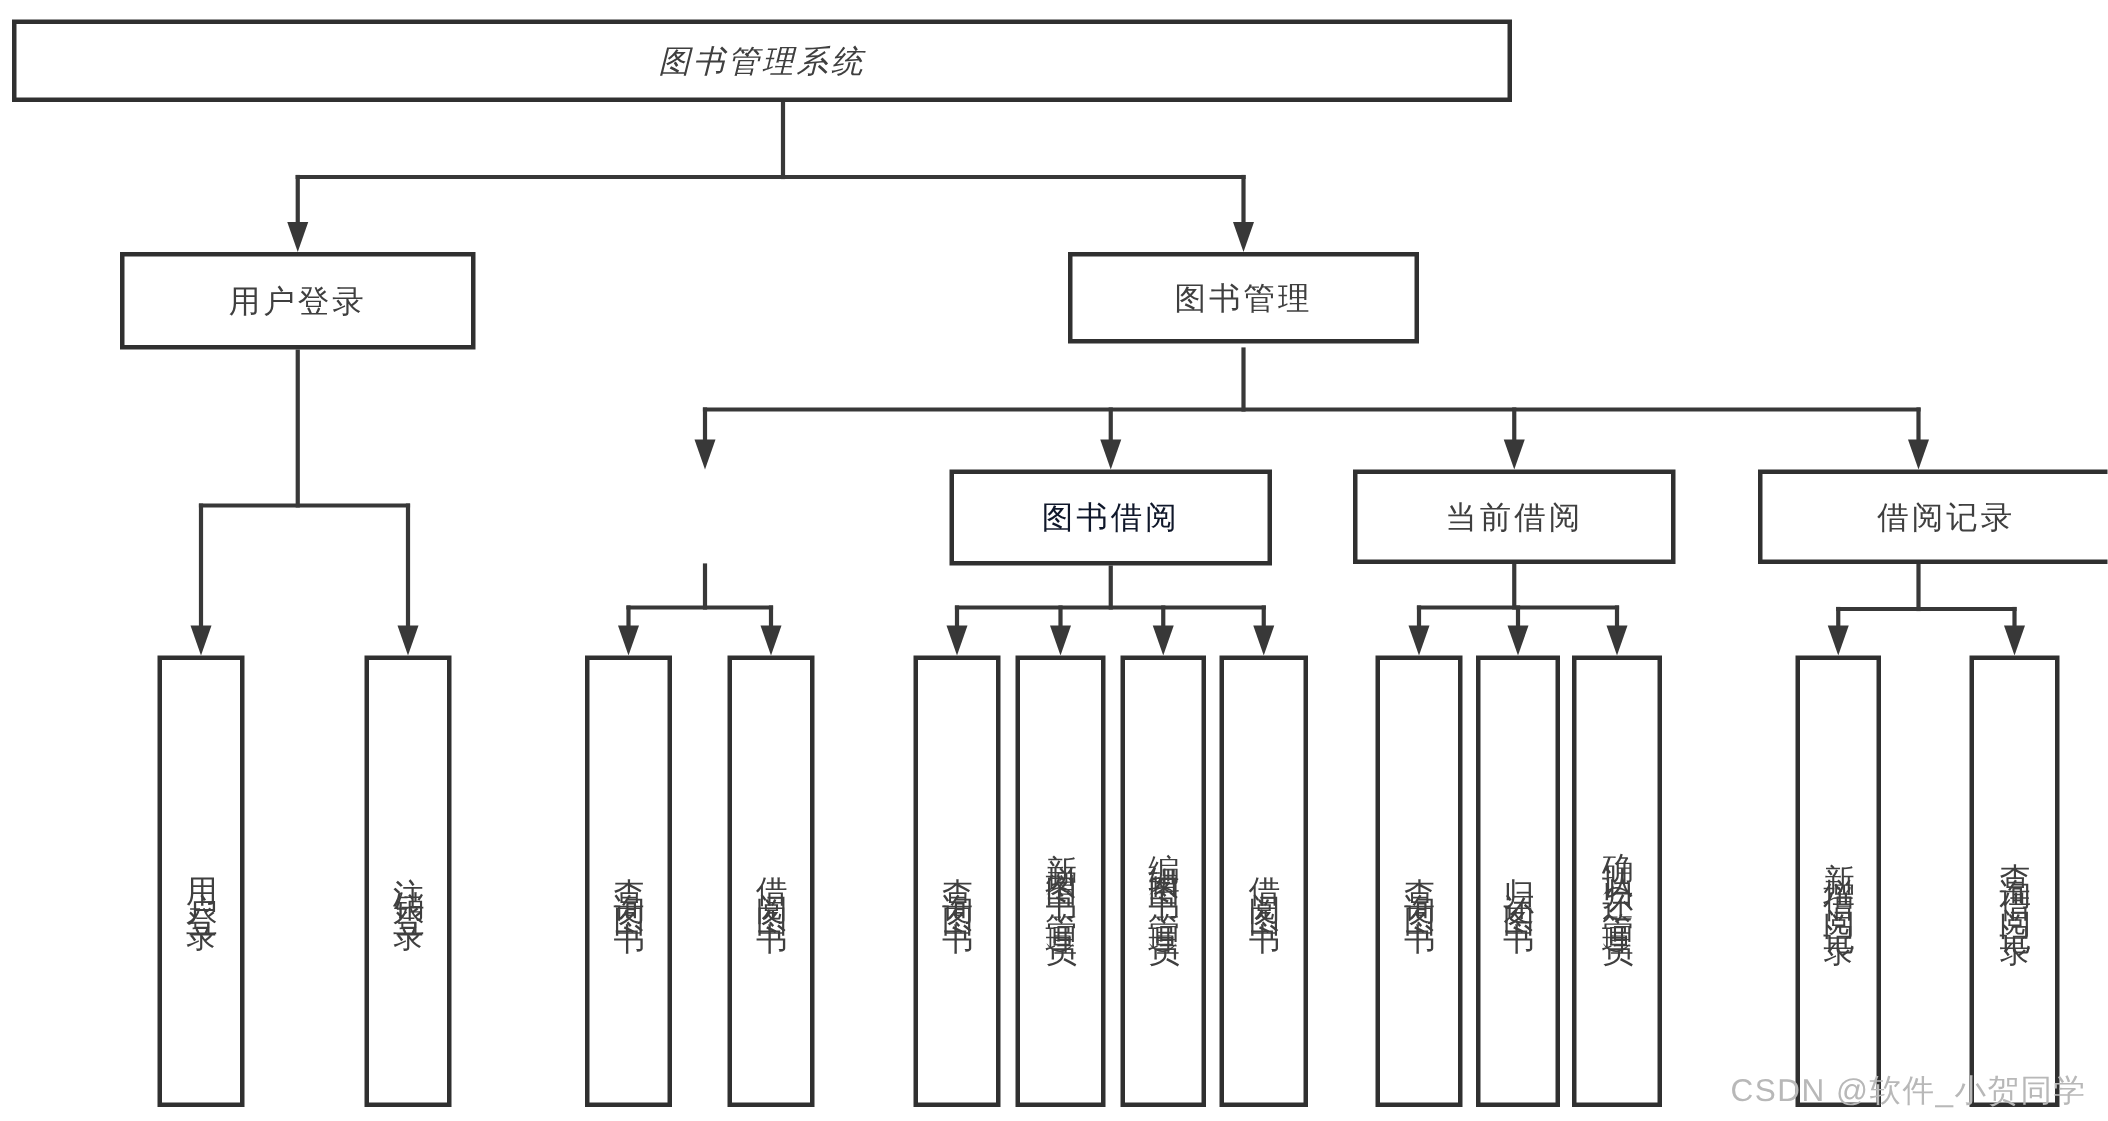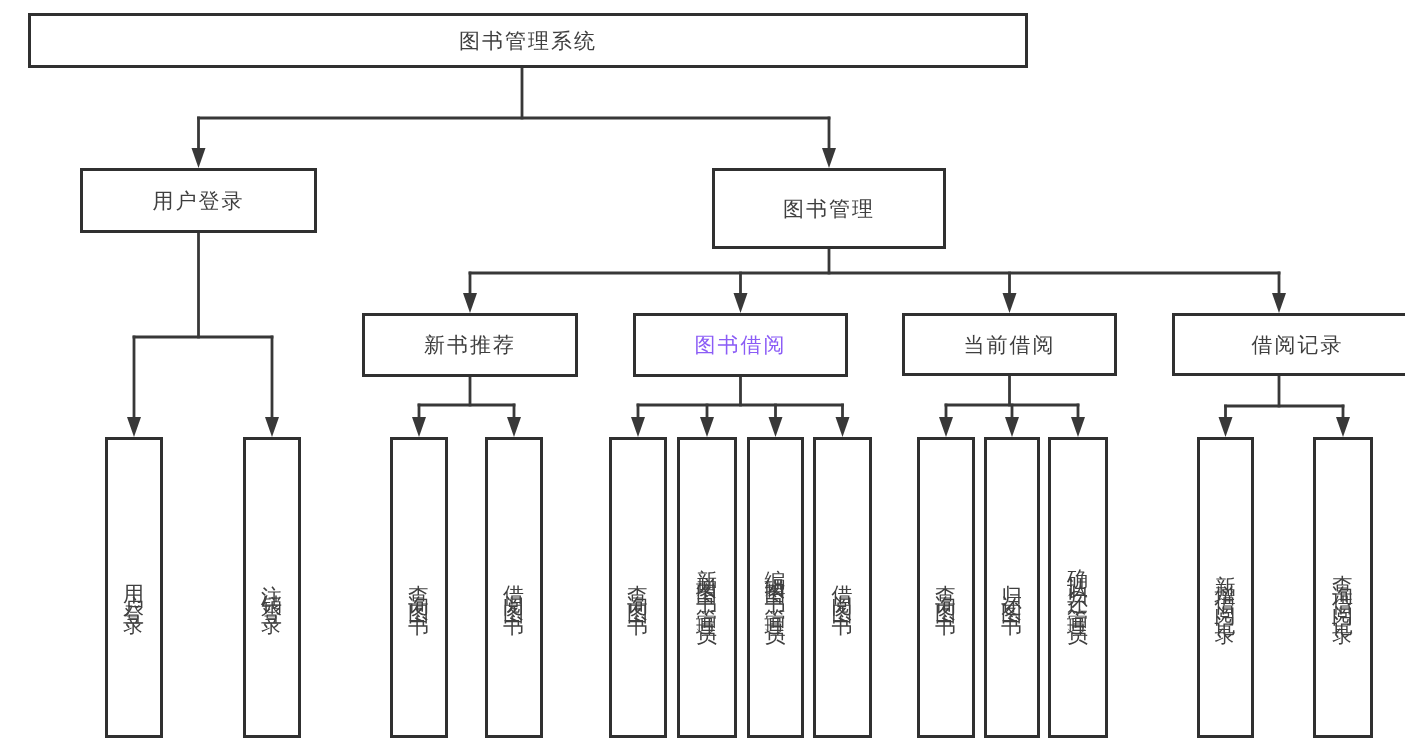--- a/index.html
+++ b/index.html
@@ -97,33 +97,33 @@
       <path d="M 1078 405 V 429" fill="none" stroke="#383838" stroke-width="2.8" stroke-linecap="square"></path>
       <polygon points="1071,417 1085,417 1078,437" fill="#383838"></polygon>
       <path d="M 1279 376 V 406" fill="none" stroke="#383838" stroke-width="2.8" stroke-linecap="square"></path>
       <path d="M 1225.5 406 H 1343" fill="none" stroke="#383838" stroke-width="2.8" stroke-linecap="square"></path>
       <path d="M 1225.5 406 V 429" fill="none" stroke="#383838" stroke-width="2.8" stroke-linecap="square"></path>
       <polygon points="1218.5,417 1232.5,417 1225.5,437" fill="#383838"></polygon>
       <path d="M 1343 406 V 429" fill="none" stroke="#383838" stroke-width="2.8" stroke-linecap="square"></path>
       <polygon points="1336,417 1350,417 1343,437" fill="#383838"></polygon>
     </svg>
 
-<div class="node node-h" style="left: 28px; top: 13px; width: 1000px; height: 55px; border-color: rgb(48, 48, 48); background: rgb(255, 255, 255); color: rgb(63, 63, 63);">图书管理系统</div>
+<div class="node node-h" style="left: 8px; top: 13px; width: 1000px; height: 55px; border-color: rgb(48, 48, 48); background: rgb(255, 255, 255); color: rgb(63, 63, 63); font-style: italic;">图书管理系统</div>
     <div class="node node-h" style="left: 80px; top: 168px; width: 237px; height: 65px; border-color: rgb(48, 48, 48); background: rgb(255, 255, 255); color: rgb(63, 63, 63);">用户登录</div>
-    <div class="node node-h" style="left: 712px; top: 168px; width: 234px; height: 81px; border-color: rgb(48, 48, 48); background: rgb(255, 255, 255); color: rgb(63, 63, 63);">图书管理</div>
-    <div class="node node-h" style="left: 362px; top: 313px; width: 216px; height: 64px; border-color: rgb(48, 48, 48); background: rgb(255, 255, 255); color: rgb(63, 63, 63);">新书推荐</div>
-    <div class="node node-h" style="left: 633px; top: 313px; width: 215px; height: 64px; border-color: rgb(48, 48, 48); background: rgb(255, 255, 255); color: #8b5cf6;">图书借阅</div>
+    <div class="node node-h" style="left: 712px; top: 168px; width: 234px; height: 61px; border-color: rgb(48, 48, 48); background: rgb(255, 255, 255); color: rgb(63, 63, 63);">图书管理</div>
+    <div class="node node-h" style="left: 633px; top: 313px; width: 215px; height: 64px; border-color: rgb(48, 48, 48); background: rgb(255, 255, 255); color: #0f172a;">图书借阅</div>
     <div class="node node-h" style="left: 902px; top: 313px; width: 215px; height: 63px; border-color: rgb(48, 48, 48); background: rgb(255, 255, 255); color: rgb(63, 63, 63); font-family: Liberation Mono, monospace;">当前借阅</div>
     <div class="node node-h" style="left: 1172px; top: 313px; width: 251px; height: 63px; border-color: rgb(48, 48, 48); background: rgb(255, 255, 255); color: rgb(63, 63, 63);">借阅记录</div>
     <div class="node node-v" style="left: 105px; top: 437px; width: 58px; height: 301px; border-color: rgb(48, 48, 48); background: rgb(255, 255, 255); color: rgb(63, 63, 63);">用户登录</div>
     <div class="node node-v" style="left: 243px; top: 437px; width: 58px; height: 301px; border-color: rgb(48, 48, 48); background: rgb(255, 255, 255); color: rgb(63, 63, 63);">注销登录</div>
     <div class="node node-v" style="left: 390px; top: 437px; width: 58px; height: 301px; border-color: rgb(48, 48, 48); background: rgb(255, 255, 255); color: rgb(63, 63, 63);">查询图书</div>
     <div class="node node-v" style="left: 485px; top: 437px; width: 58px; height: 301px; border-color: rgb(48, 48, 48); background: rgb(255, 255, 255); color: rgb(63, 63, 63);">借阅图书</div>
     <div class="node node-v" style="left: 609px; top: 437px; width: 58px; height: 301px; border-color: rgb(48, 48, 48); background: rgb(255, 255, 255); color: rgb(63, 63, 63);">查询图书</div>
     <div class="node node-v long" style="left: 677px; top: 437px; width: 60px; height: 301px; border-color: rgb(48, 48, 48); background: rgb(255, 255, 255); color: rgb(63, 63, 63);">新增图书（管理员）</div>
     <div class="node node-v long" style="left: 747px; top: 437px; width: 57px; height: 301px; border-color: rgb(48, 48, 48); background: rgb(255, 255, 255); color: rgb(63, 63, 63);">编辑图书（管理员）</div>
     <div class="node node-v" style="left: 813px; top: 437px; width: 59px; height: 301px; border-color: rgb(48, 48, 48); background: rgb(255, 255, 255); color: rgb(63, 63, 63);">借阅图书</div>
     <div class="node node-v" style="left: 917px; top: 437px; width: 58px; height: 301px; border-color: rgb(48, 48, 48); background: rgb(255, 255, 255); color: rgb(63, 63, 63);">查询图书</div>
     <div class="node node-v" style="left: 984px; top: 437px; width: 56px; height: 301px; border-color: rgb(48, 48, 48); background: rgb(255, 255, 255); color: rgb(63, 63, 63);">归还图书</div>
     <div class="node node-v long" style="left: 1048px; top: 437px; width: 60px; height: 301px; border-color: rgb(48, 48, 48); background: rgb(255, 255, 255); color: rgb(63, 63, 63);">确认归还（管理员）</div>
     <div class="node node-v" style="left: 1197px; top: 437px; width: 57px; height: 301px; border-color: rgb(48, 48, 48); background: rgb(255, 255, 255); color: rgb(63, 63, 63);">新增借阅记录</div>
     <div class="node node-v" style="left: 1313px; top: 437px; width: 60px; height: 301px; border-color: rgb(48, 48, 48); background: rgb(255, 255, 255); color: rgb(63, 63, 63);">查询借阅记录</div>
+    <div class="watermark" style="color: rgb(184, 184, 184);">CSDN @软件_小贺同学</div>
   </div>
 
 </body></html>

